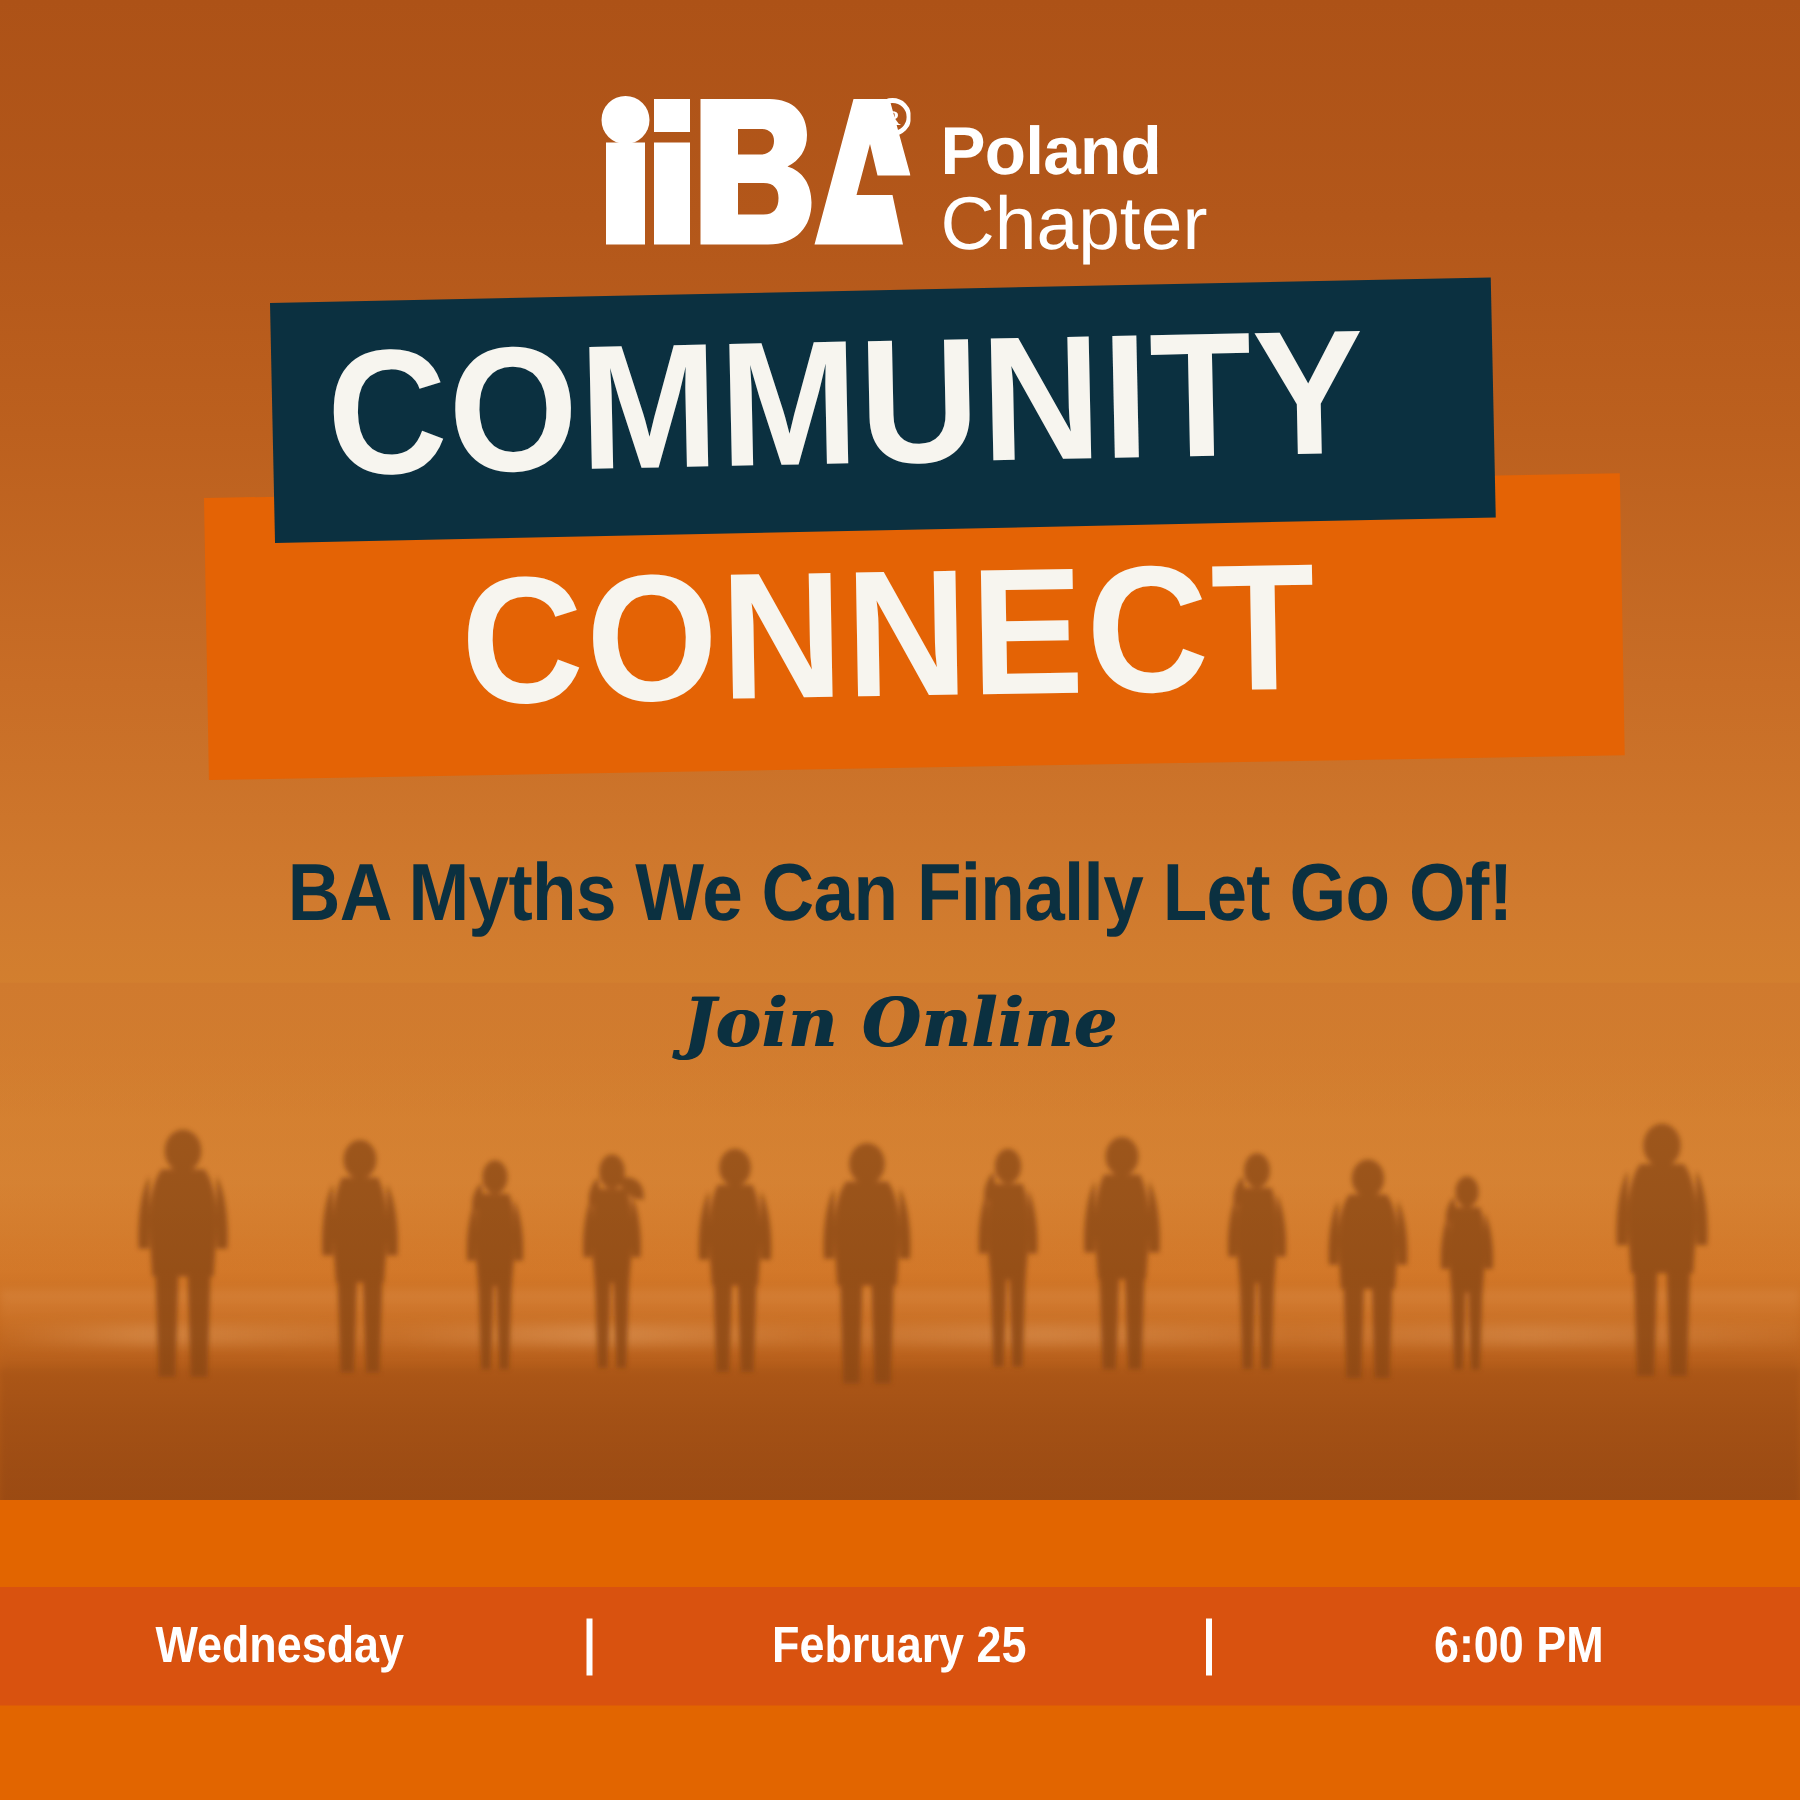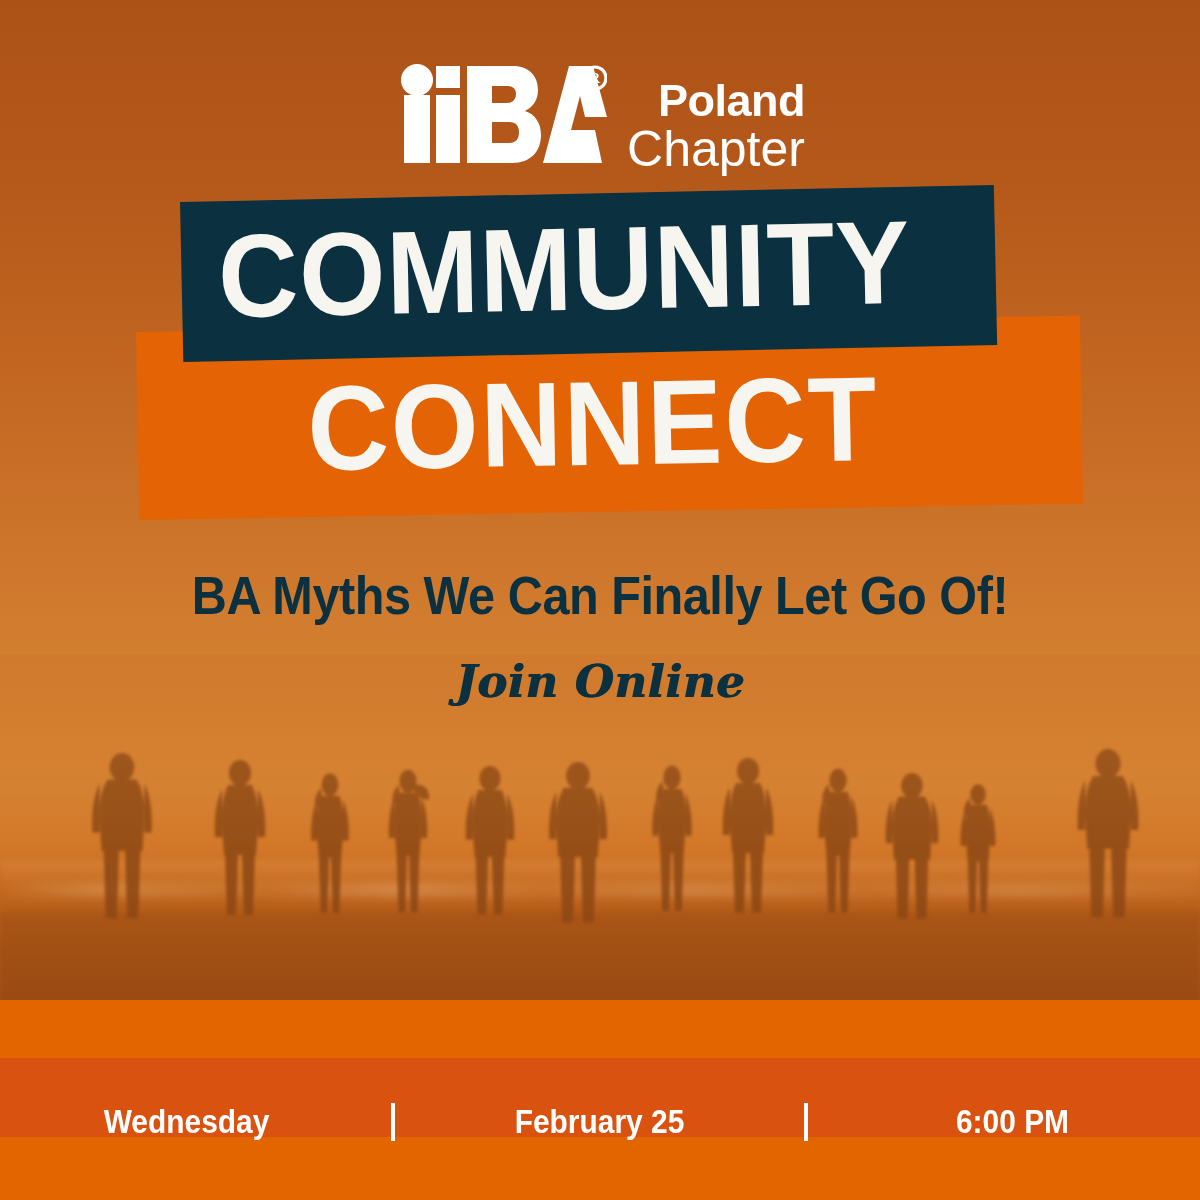--- a/index.html
+++ b/index.html
@@ -92,21 +92,21 @@
     background:linear-gradient(180deg, #d07a2e 0%, rgba(208,122,46,0) 100%);
   }
 
   
   .logo-row {
     position:absolute; left:0; top:62px; width:1200px;
     display:flex; align-items:flex-start; justify-content:center; gap:20px;
   }
   .logo-mark { width:212px; height:105px; }
   .logo-mark svg { display:block; }
-  .logo-words { display:flex; flex-direction:column; padding-top:13px;align-items:flex-end; }
+  .logo-words { display:flex; flex-direction:column; padding-top:13px; }
   .logo-poland {
     color:#ffffff; font-size:45px; font-weight:bold;
     letter-spacing:-0.5px; line-height:52px;
   }
   .logo-chapter {
     color:#ffffff; font-size:50px; font-weight:400;
     letter-spacing:0px; line-height:45px;
   }
 
   
@@ -164,21 +164,21 @@
   
   .footer-outer {
     position:absolute; left:0; top:1000px; width:1200px; height:200px;
     background:#e26500;
   }
   .footer-inner {
     position:absolute; left:0; top:1058px; width:1200px; height:79px;
     background:#d9520f;
   }
   .footer-row {
-    position:absolute; left:0; top:1082px; width:1200px; height:79px;
+    position:absolute; left:0; top:1058px; width:1200px; height:79px;
     display:flex; align-items:center;
   }
   .f-cell {
     color:#ffffff; font-size:34px; font-weight:bold;
     text-align:center; letter-spacing:0px;
     transform:scaleX(0.88);
   }
   .f-day  { width:373px; }
   .f-date { width:373px; }
   .f-time { width:373px; }

